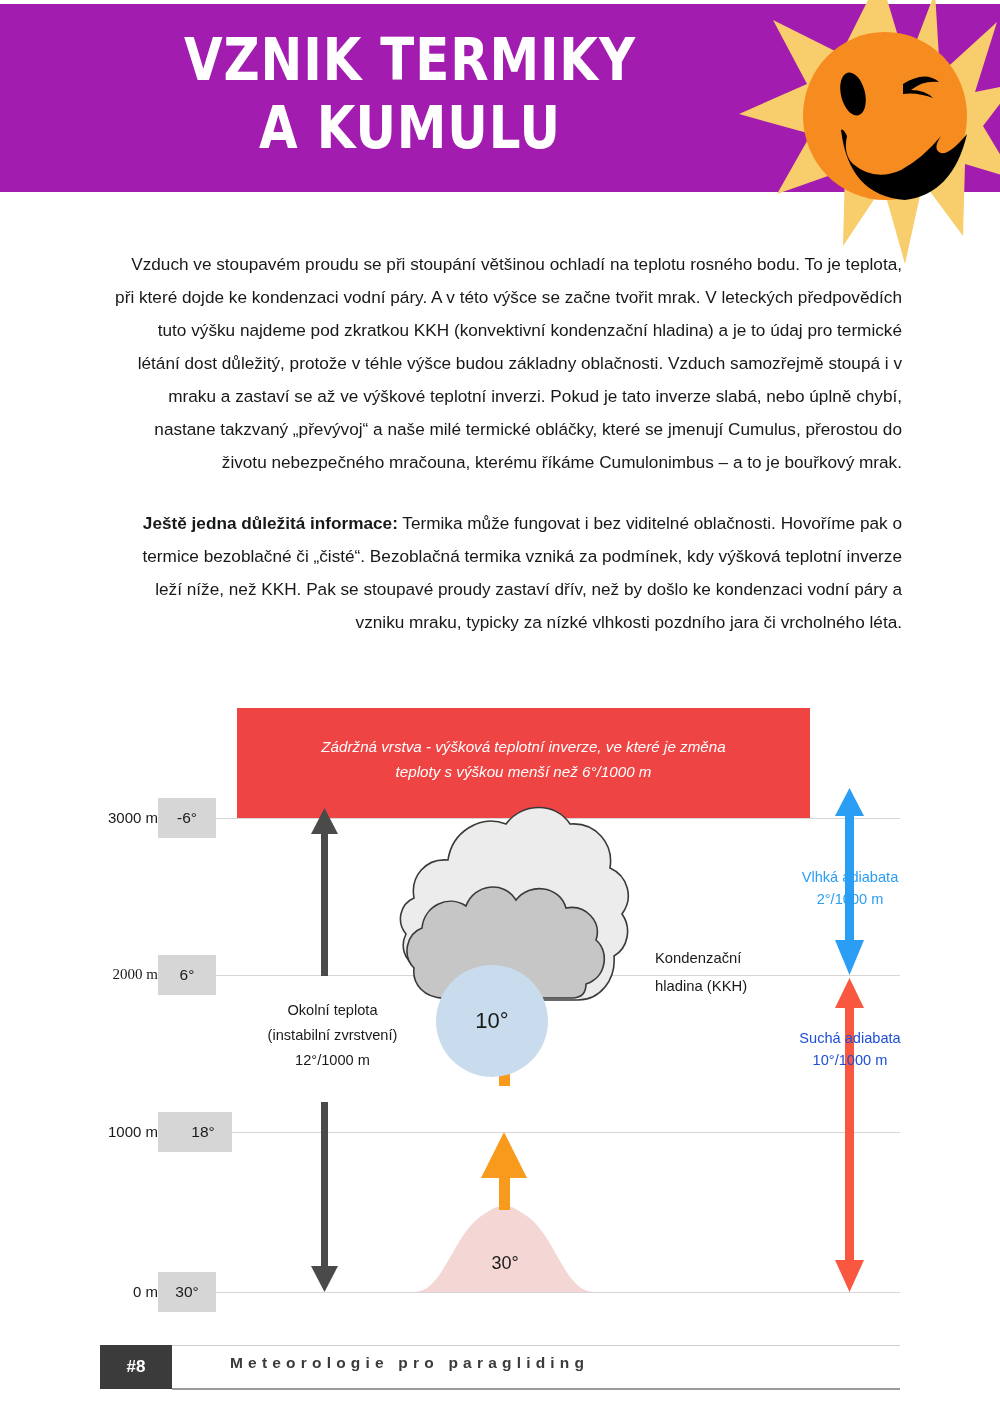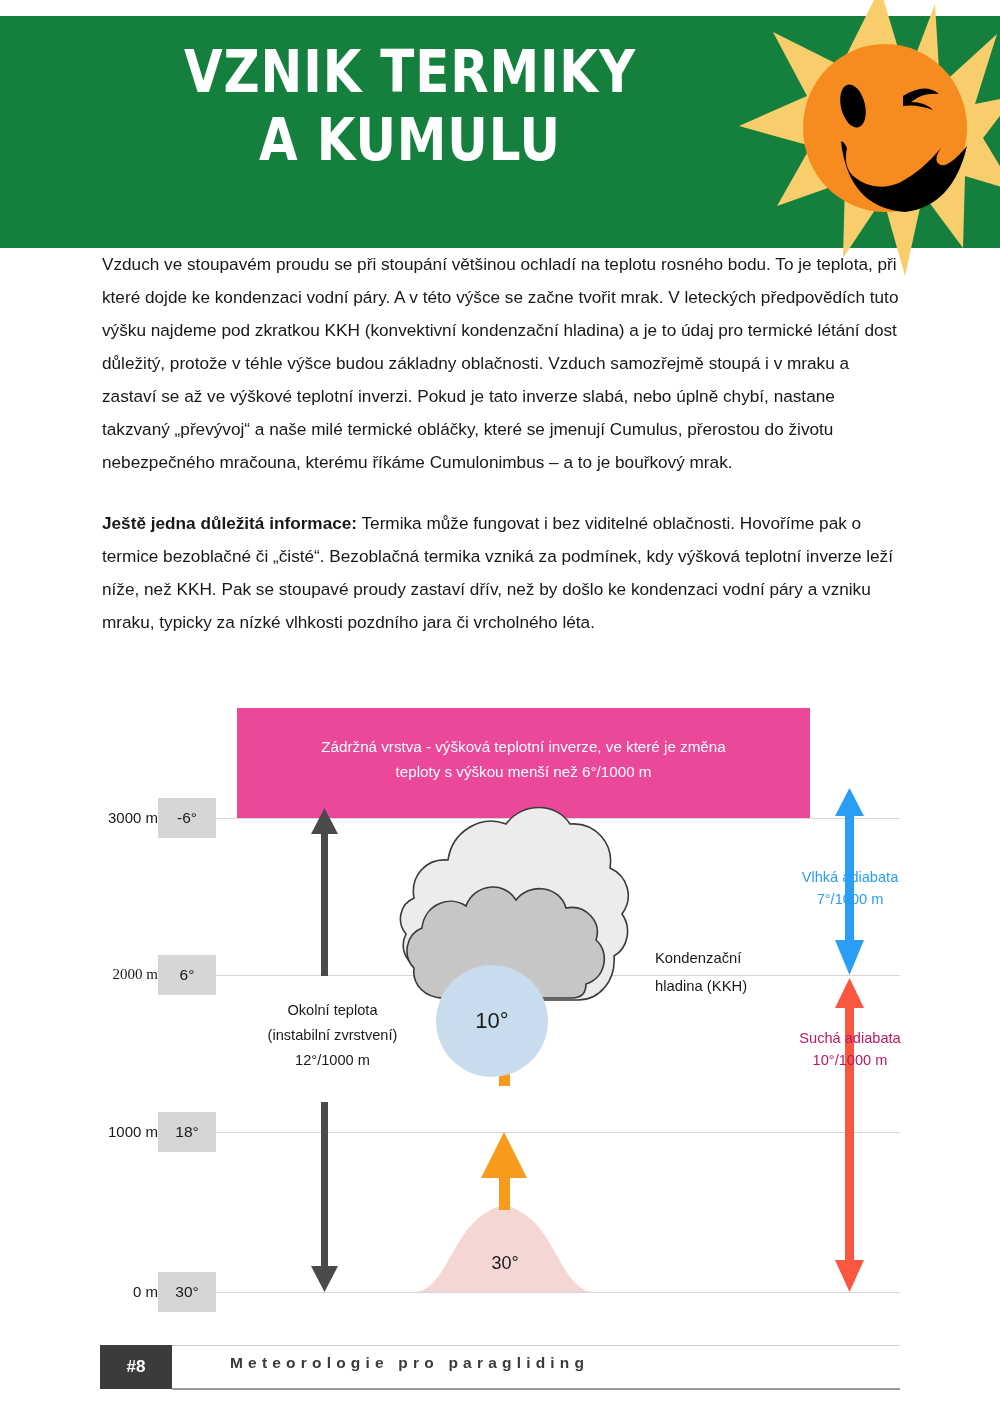--- a/index.html
+++ b/index.html
@@ -7,22 +7,22 @@
     width:1000px;height:1414px;
     background:#ffffff;
     font-family:"Liberation Sans", sans-serif;
     position:relative;
     overflow:hidden;
     color:#1a1a1a;
   }
 
   
   .header{
-    position:absolute;left:0;top:16px;width:1000px;height:232px;
-    background:#15803d;
+    position:absolute;left:0;top:4px;width:1000px;height:188px;
+    background:#a21caf;
     overflow:visible;
   }
   .header-title{
     position:absolute;left:0;top:22px;width:820px;
     text-align:center;
     color:#ffffff;
     font-family:"DejaVu Sans", sans-serif;
     font-weight:bold;
     font-size:58px;
     line-height:68px;
@@ -37,21 +37,22 @@
   }
 
   
   .body-text{
     position:absolute;left:102px;top:248px;width:800px;
   }
   .para{
     font-size:17.2px;
     line-height:33px;
     color:#17181a;
-    margin:0 0 0 0;
+    margin:0 0 0 13px;
+    text-align:right;
   }
   .para.p2{ margin-top:28px; }
   .para b{ font-weight:bold; }
 
   
   .diagram{
     position:absolute;left:0;top:690px;width:1000px;height:630px;
   }
   .gridline{
     position:absolute;left:208px;width:692px;height:1px;
@@ -68,42 +69,43 @@
     position:absolute;
     width:58px;height:40px;
     background:#d6d6d6;
     color:#1a1a1a;
     font-size:15.5px;
     display:flex;align-items:center;justify-content:center;
   }
 
   .inversion-band{
     position:absolute;left:237px;top:18px;width:573px;height:110px;
-    background:#ec4899;
+    background:#ef4444;
     color:#ffffff;
     font-size:15.2px;
     line-height:25px;
     text-align:center;
     padding-top:26px;
     box-sizing:border-box;
     white-space:pre-line;
+    font-style:italic;
   }
   .env-label{
     position:absolute;left:235px;top:308px;width:195px;
     text-align:center;font-size:14.6px;line-height:25px;color:#1a1a1a;
     white-space:pre-line;
   }
 
   
   .adia-label{
     position:absolute;width:190px;text-align:center;
     font-size:14.6px;line-height:22px;white-space:pre-line;
   }
   .adia-wet{ left:755px;top:176px;color:#2a9df4; }
-  .adia-dry{ left:755px;top:337px;color:#be185d; }
+  .adia-dry{ left:755px;top:337px;color:#1d4ed8; }
 
   .kkh-label{
     position:absolute;left:655px;top:254px;width:180px;
     font-size:14.8px;line-height:28px;color:#1a1a1a;
     white-space:pre-line;
   }
 
   
   .bubble{
     position:absolute;border-radius:50%;
@@ -178,21 +180,21 @@
   <div class="gridline" style="top:442px;"></div>
   <div class="gridline" style="top:602px;"></div>
 
   <div class="alt-label" style="left:68px;top:119px;">3000 m</div>
   <div class="alt-label" style="left:68px;top:276px;font-family:Liberation Serif, serif;">2000 m</div>
   <div class="alt-label" style="left:68px;top:433px;">1000 m</div>
   <div class="alt-label" style="left:68px;top:593px;">0 m</div>
 
   <div class="temp-chip" style="left:158px;top:108px;">-6°</div>
   <div class="temp-chip" style="left:158px;top:265px;">6°</div>
-  <div class="temp-chip" style="left:158px;top:422px;">18°</div>
+  <div class="temp-chip" style="left:158px;top:422px;padding-left:16px;">18°</div>
   <div class="temp-chip" style="left:158px;top:582px;">30°</div>
 
   <svg width="1000" height="630" style="position:absolute;left:0;top:0;">
 
     <g>
       <path d="M 420 602 C 460 602 465 516 504 516 C 543 516 548 602 588 602 Z" fill="#f4d7d4"></path>
       <path d="M 415 602 C 450 600 455 520 504 518 C 553 520 558 600 593 602 Z" fill="#f4d7d4"></path>
     </g>
 
     <g>
@@ -255,21 +257,21 @@
   </svg>
 
   <div class="bubble bubble-10">
     <span>10°</span>
   </div>
 
   <div class="env-label">Okolní teplota
 (instabilní zvrstvení)
 12°/1000 m</div>
   <div class="adia-label adia-wet">Vlhká adiabata
-7°/1000 m</div>
+2°/1000 m</div>
   <div class="adia-label adia-dry">Suchá adiabata
 10°/1000 m</div>
   <div class="kkh-label">Kondenzační
 hladina (KKH)</div>
 </div>
 
 <div class="hill-temp">30°</div>
 
 <div class="footer">
   <div class="footer-rule-top"></div>

